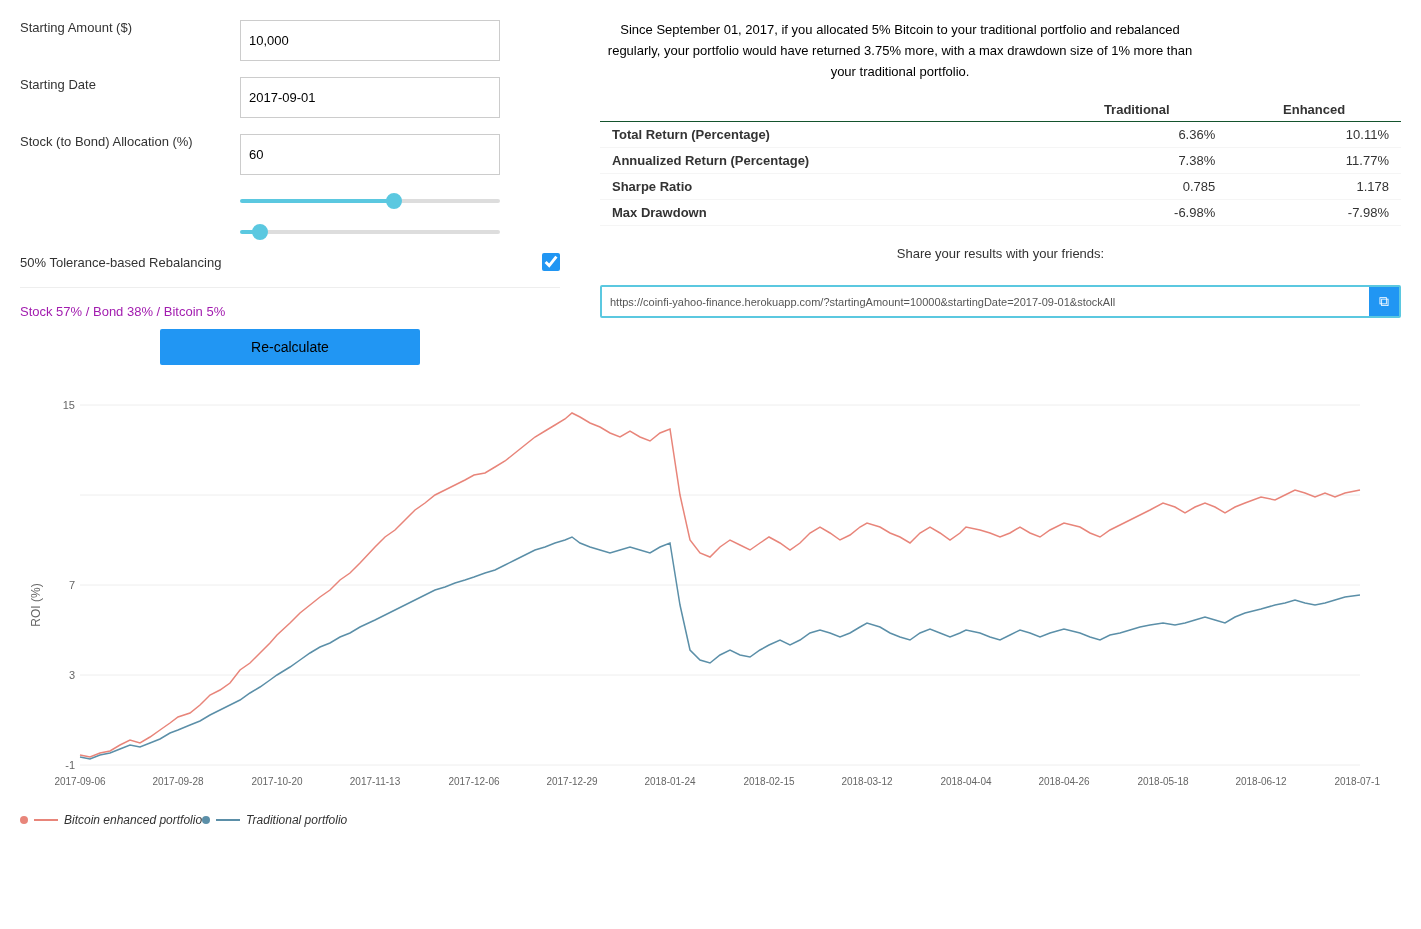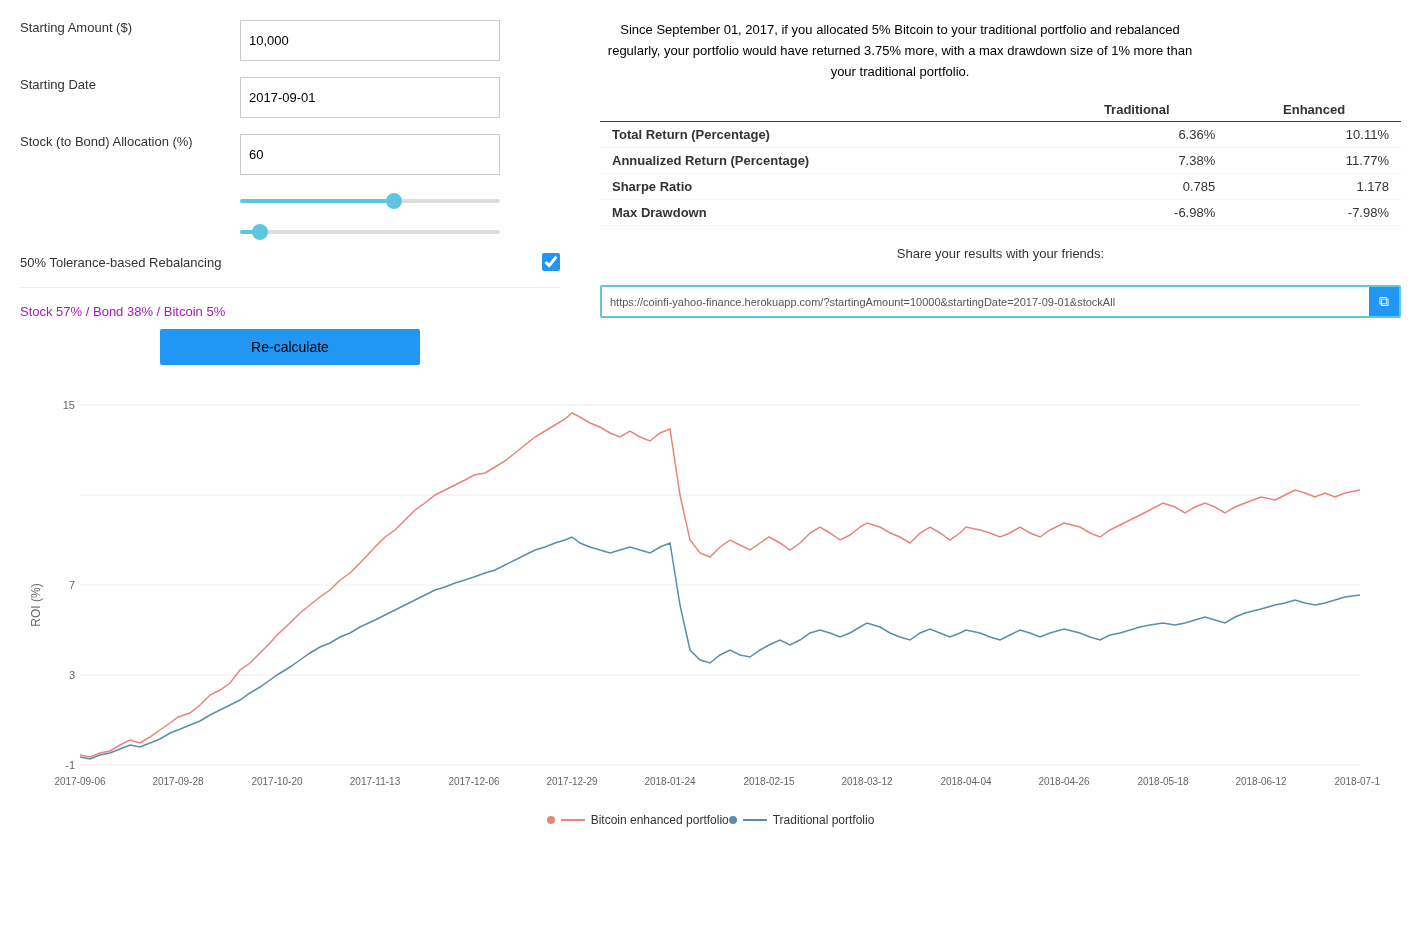--- a/index.html
+++ b/index.html
@@ -169,23 +169,24 @@
       margin-top: 20px;
       position: relative;
     }
     svg.chart {
       width: 1360px;
       height: 420px;
       display: block;
     }
     .chart-legend {
       display: flex;
-      justify-content: center;
+      justify-content: flex-start;
       margin-top: 8px;
       font-size: 12px;
+      font-style: italic;
     }
     .legend-item {
       display: flex;
       align-items: center;
       gap: 6px;
     }
     .legend-line-btc {
       width: 24px;
       height: 2px;
       background: #e8857a;

